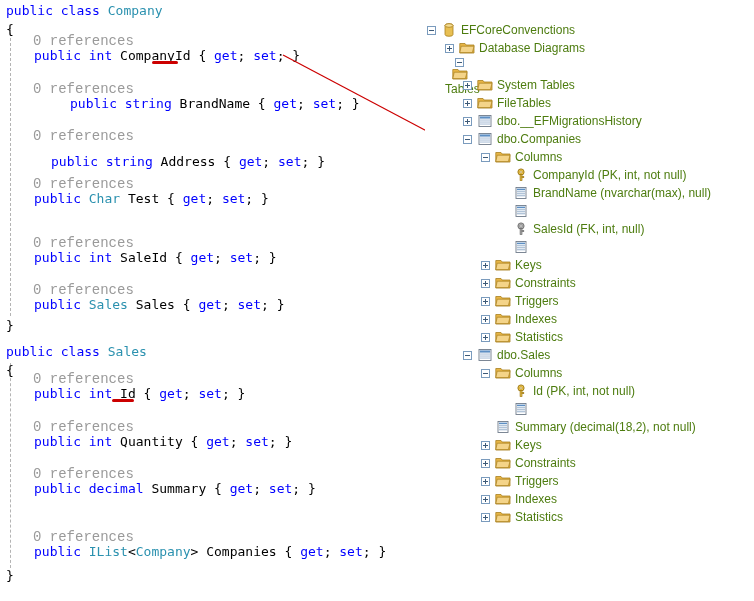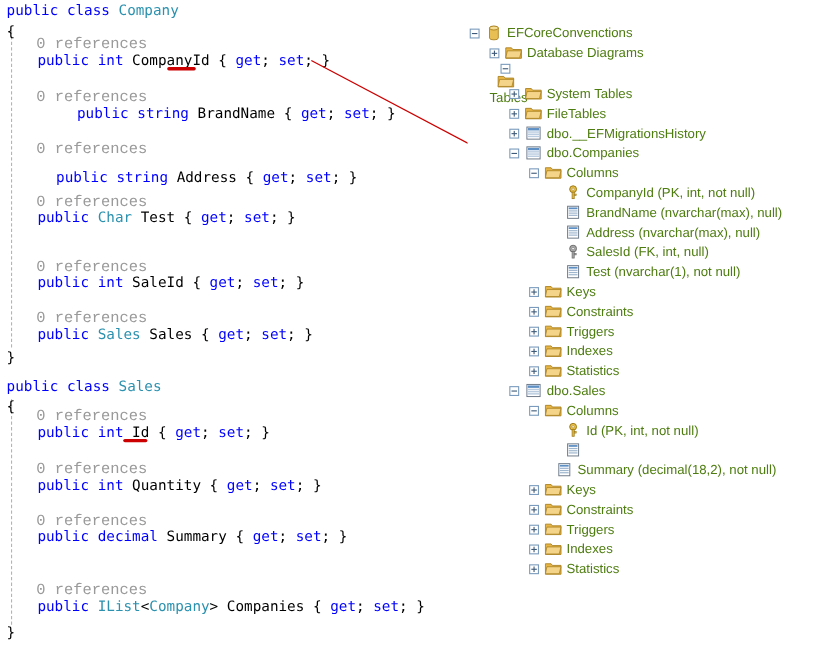--- a/index.html
+++ b/index.html
@@ -292,42 +292,40 @@
       </div>
       <div class="tree-node" style="left: 74px; top: 203px;">
         <span class="expander-spacer"></span>
         <span class="node-icon"><svg width="16" height="14" viewBox="0 0 16 14">
             <rect x="3" y="1.5" width="10" height="11" fill="#ffffff" stroke="#6f7b8a" stroke-width="0.9"></rect>
             <rect x="4" y="2.6" width="8" height="1.6" fill="#5d8fc4"></rect>
             <rect x="4" y="5.2" width="8" height="1.1" fill="#9fb6cf"></rect>
             <rect x="4" y="7.2" width="8" height="1.1" fill="#9fb6cf"></rect>
             <rect x="4" y="9.2" width="8" height="1.1" fill="#9fb6cf"></rect>
           </svg></span>
-        <span class="node-label">Address (nvarchar(max), null)</span>
       </div>
       <div class="tree-node" style="left: 74px; top: 221px;">
         <span class="expander-spacer"></span>
         <span class="node-icon"><svg width="16" height="14" viewBox="0 0 16 14">
             <circle cx="8" cy="4" r="3.1" fill="#a9a9a9" stroke="#6e6e6e" stroke-width="0.9"></circle>
             <circle cx="8" cy="4" r="1.1" fill="#ffffff" stroke="#6e6e6e" stroke-width="0.5"></circle>
             <rect x="7.1" y="6.6" width="1.9" height="6" fill="#a9a9a9" stroke="#6e6e6e" stroke-width="0.7"></rect>
             <rect x="9" y="8.4" width="1.8" height="1.3" fill="#a9a9a9" stroke="#6e6e6e" stroke-width="0.6"></rect>
           </svg></span>
         <span class="node-label">SalesId (FK, int, null)</span>
       </div>
       <div class="tree-node" style="left: 74px; top: 239px;">
         <span class="expander-spacer"></span>
         <span class="node-icon"><svg width="16" height="14" viewBox="0 0 16 14">
             <rect x="3" y="1.5" width="10" height="11" fill="#ffffff" stroke="#6f7b8a" stroke-width="0.9"></rect>
             <rect x="4" y="2.6" width="8" height="1.6" fill="#5d8fc4"></rect>
             <rect x="4" y="5.2" width="8" height="1.1" fill="#9fb6cf"></rect>
             <rect x="4" y="7.2" width="8" height="1.1" fill="#9fb6cf"></rect>
             <rect x="4" y="9.2" width="8" height="1.1" fill="#9fb6cf"></rect>
           </svg></span>
-        <span class="node-label">Test (nvarchar(1), not null)</span>
       </div>
       <div class="tree-node" style="left: 56px; top: 257px;">
         <span class="expander plus"></span>
         <span class="node-icon"><svg width="16" height="14" viewBox="0 0 16 14">
             <path d="M0.8 2.5 L6 2.5 L7.2 4 L15 4 L15 12 L0.8 12 Z" fill="#e8b646" stroke="#a8801f" stroke-width="0.8"></path>
             <path d="M2.2 5.2 L15 5.2 L13.4 11.6 L0.8 11.6 Z" fill="#f4d489" stroke="#a8801f" stroke-width="0.7"></path>
           </svg></span>
         <span class="node-label">Keys</span>
       </div>
       <div class="tree-node" style="left: 56px; top: 275px;">
@@ -394,21 +392,21 @@
       <div class="tree-node" style="left: 74px; top: 401px;">
         <span class="expander-spacer"></span>
         <span class="node-icon"><svg width="16" height="14" viewBox="0 0 16 14">
             <rect x="3" y="1.5" width="10" height="11" fill="#ffffff" stroke="#6f7b8a" stroke-width="0.9"></rect>
             <rect x="4" y="2.6" width="8" height="1.6" fill="#5d8fc4"></rect>
             <rect x="4" y="5.2" width="8" height="1.1" fill="#9fb6cf"></rect>
             <rect x="4" y="7.2" width="8" height="1.1" fill="#9fb6cf"></rect>
             <rect x="4" y="9.2" width="8" height="1.1" fill="#9fb6cf"></rect>
           </svg></span>
       </div>
-      <div class="tree-node" style="left: 66px; top: 419px;">
+      <div class="tree-node" style="left: 56px; top: 419px;">
         <span class="expander-spacer"></span>
         <span class="node-icon"><svg width="16" height="14" viewBox="0 0 16 14">
             <rect x="3" y="1.5" width="10" height="11" fill="#ffffff" stroke="#6f7b8a" stroke-width="0.9"></rect>
             <rect x="4" y="2.6" width="8" height="1.6" fill="#5d8fc4"></rect>
             <rect x="4" y="5.2" width="8" height="1.1" fill="#9fb6cf"></rect>
             <rect x="4" y="7.2" width="8" height="1.1" fill="#9fb6cf"></rect>
             <rect x="4" y="9.2" width="8" height="1.1" fill="#9fb6cf"></rect>
           </svg></span>
         <span class="node-label">Summary (decimal(18,2), not null)</span>
       </div>

